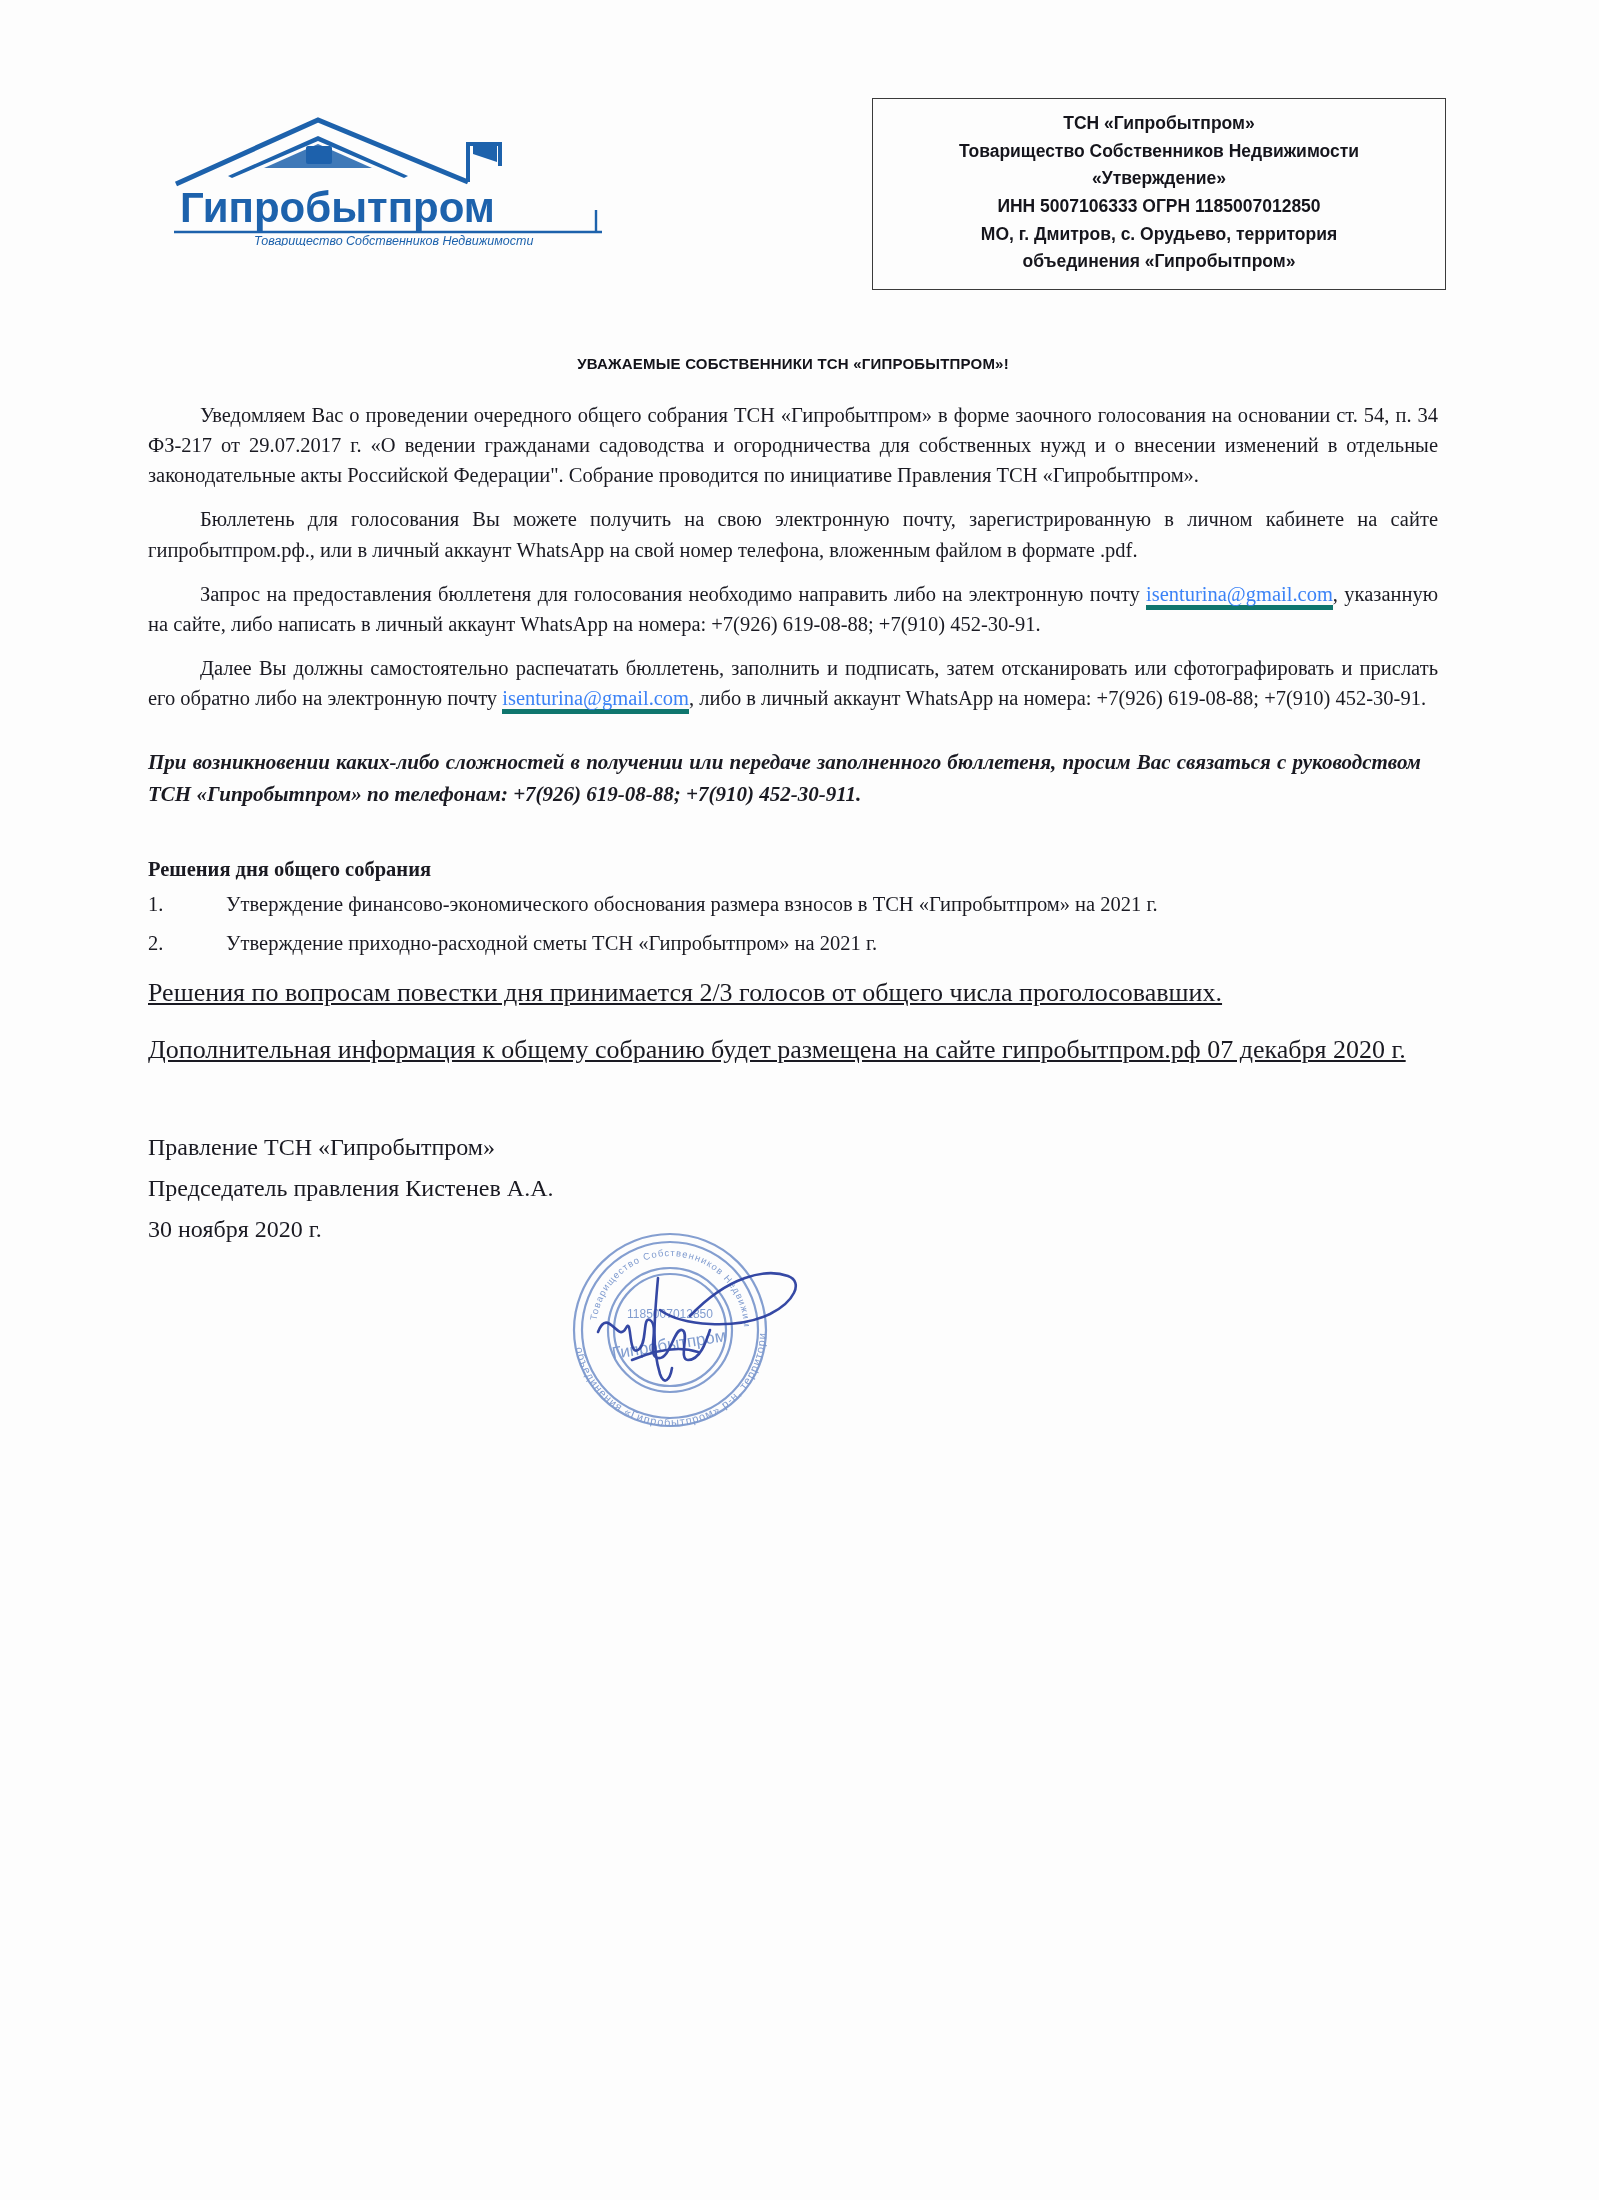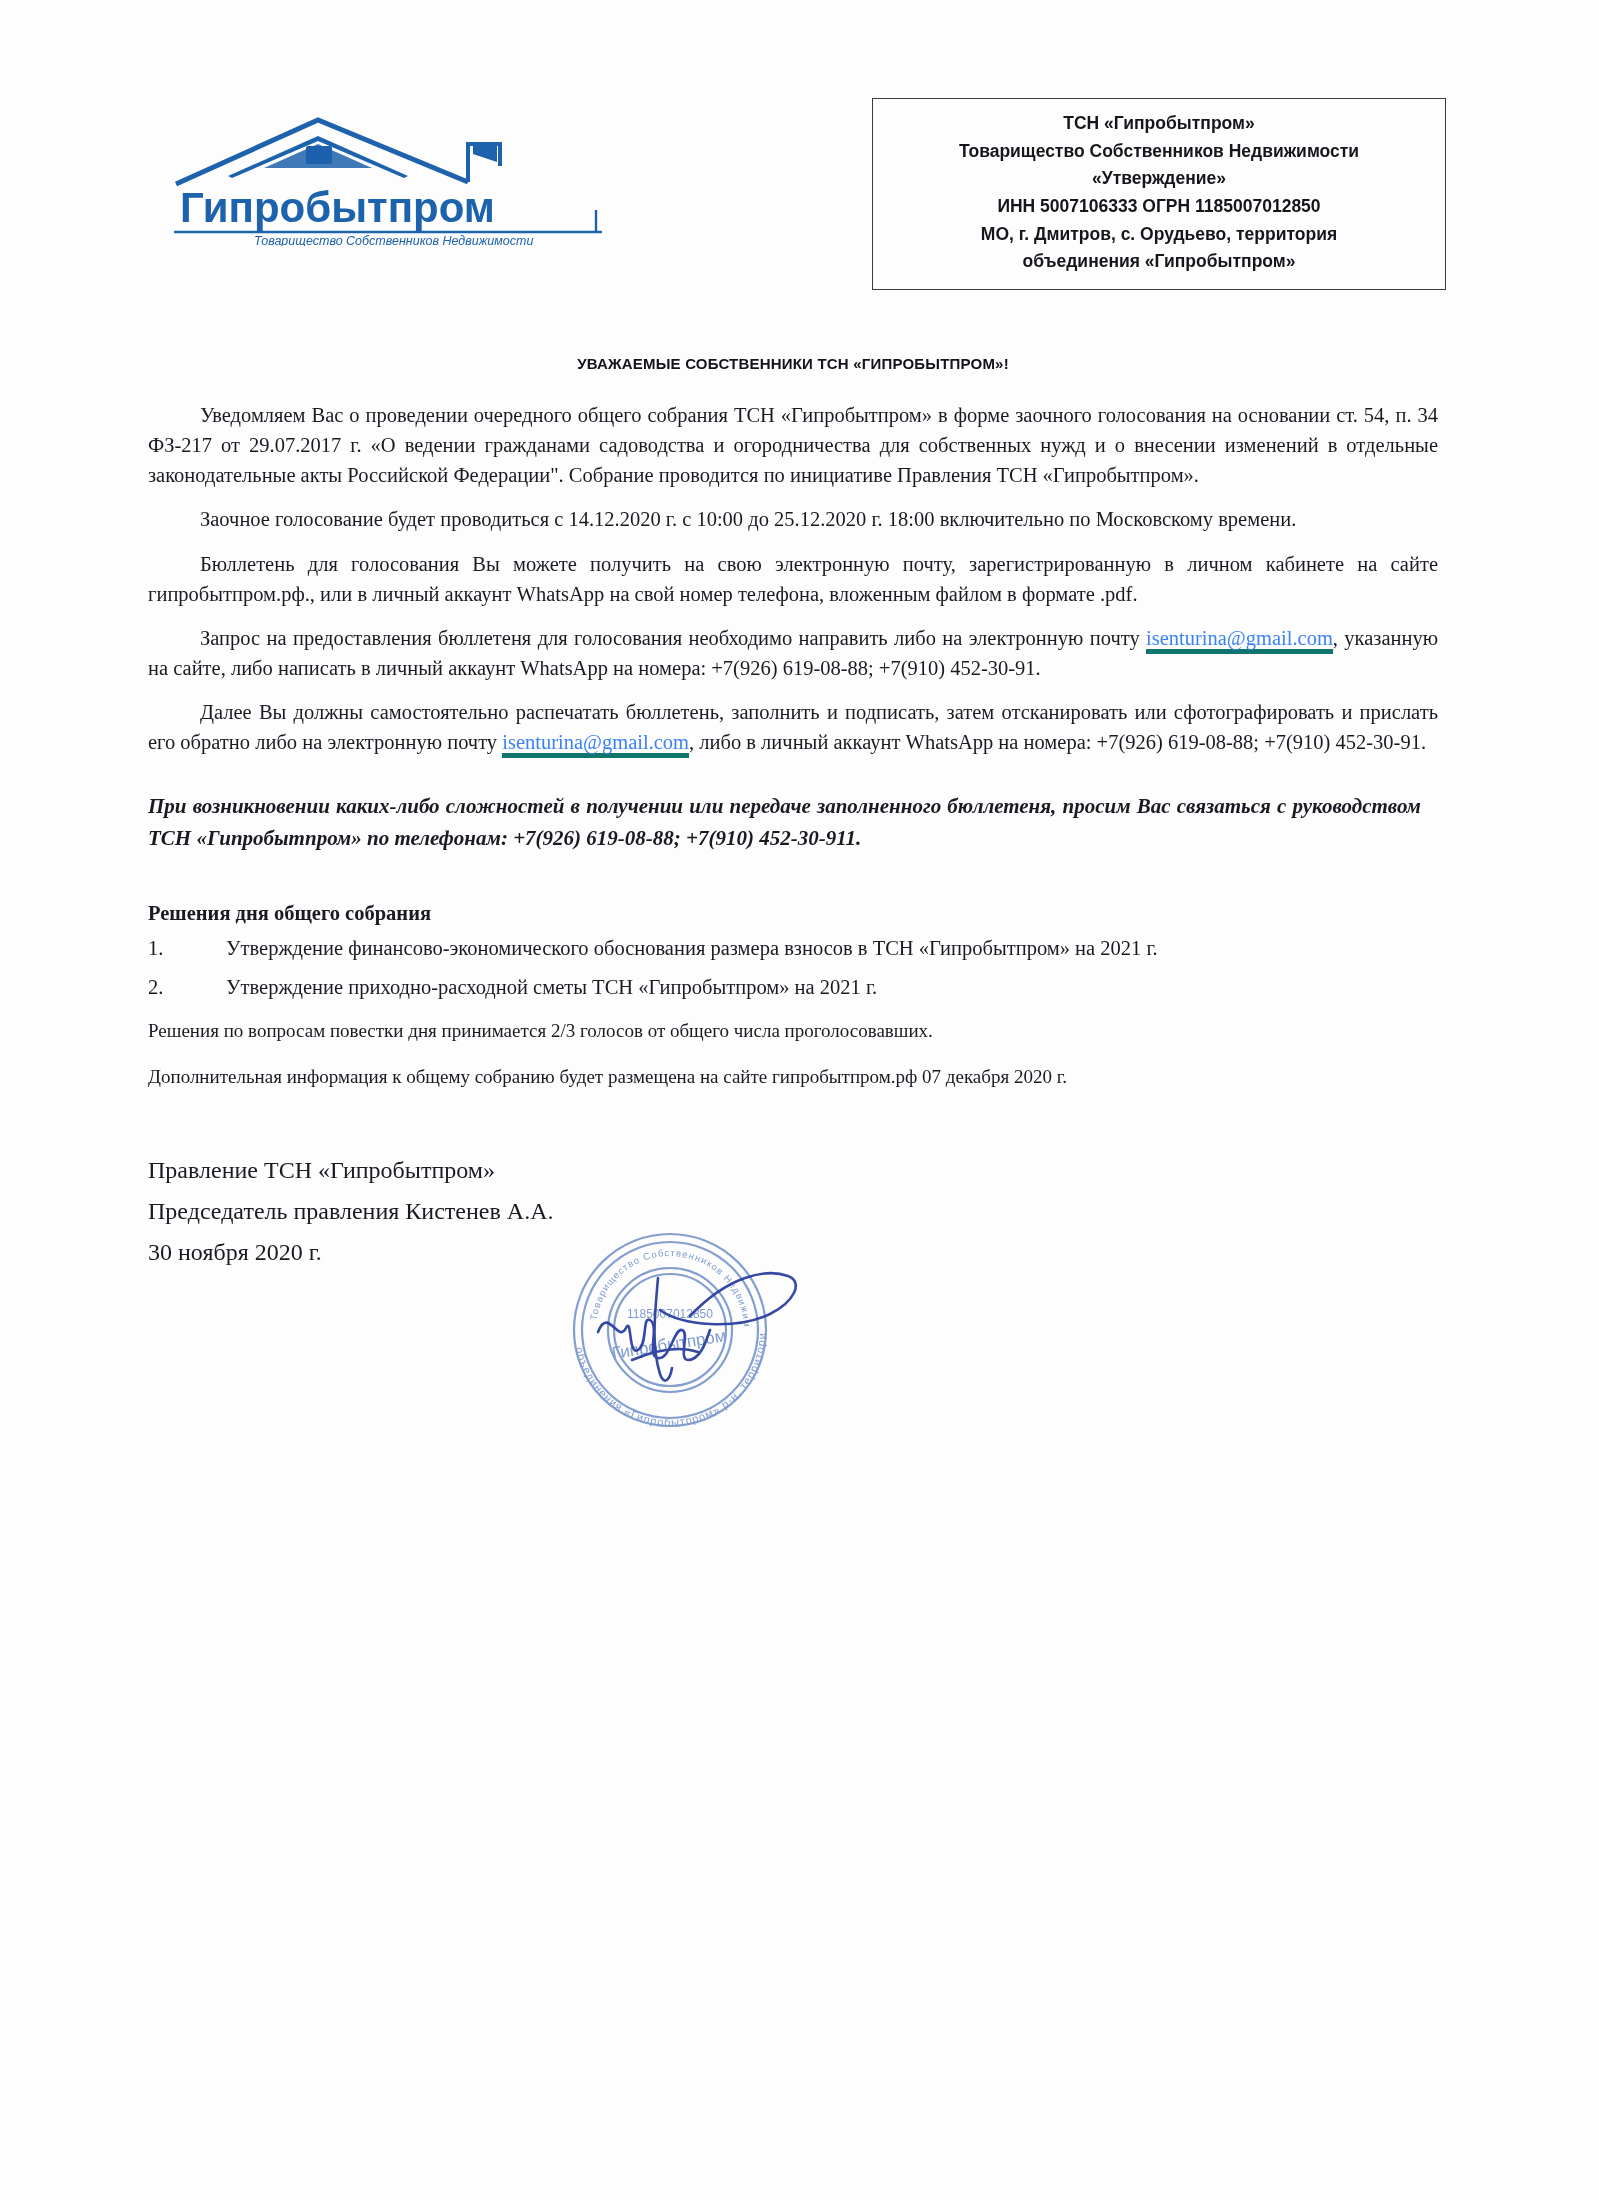--- a/index.html
+++ b/index.html
@@ -101,23 +101,24 @@
     padding: 0;
     font-size: 20.5px;
     line-height: 1.5;
   }
   ol.agenda li {
     display: flex;
     margin-bottom: 8px;
   }
   ol.agenda .num { width: 78px; flex: 0 0 78px; }
   .note {
-    font-size: 19px;
+    font-size: 26px;
     line-height: 1.5;
     margin: 14px 0 0 0;
+    text-decoration: underline;
   }
   .note.second { margin-top: 18px; }
   .sign-block {
     margin-top: 58px;
     font-size: 24px;
     line-height: 1.72;
     position: relative;
   }
   
   .stamp-wrap {
@@ -170,23 +171,20 @@
   </div>
 
   <div class="content">
 
     <h1 class="title">УВАЖАЕМЫЕ СОБСТВЕННИКИ ТСН «ГИПРОБЫТПРОМ»!</h1>
 
     <p class="para">
       <span>Уведомляем Вас о проведении </span><b>очередного общего собрания ТСН «Гипробытпром» в форме заочного голосования</b><span> на основании ст. 54, п. 34 ФЗ-217 от 29.07.2017 г. «О ведении гражданами садоводства и огородничества для собственных нужд и о внесении изменений в отдельные законодательные акты Российской Федерации". Собрание проводится по инициативе Правления ТСН «Гипробытпром».</span>
     </p>
 
-    <p class="para">
-      <span>Заочное голосование будет проводиться с </span><b>14.12.2020</b><span> г. с </span><b>10:00</b><span> до </span><b>25.12.2020</b><span> г. </span><b>18:00</b><span> включительно по </span><b>Московскому времени</b><span>.</span>
-    </p>
 
     <p class="para">
       <b>Бюллетень для голосования Вы можете получить</b><span> на свою электронную почту, зарегистрированную в личном кабинете на сайте гипробытпром.рф., или в личный аккаунт WhatsApp на свой номер телефона, вложенным файлом в формате .pdf.</span>
     </p>
 
     <p class="para">
       <span>Запрос на предоставления бюллетеня для голосования необходимо направить либо на электронную почту </span><a class="mail" href="#">isenturina@gmail.com</a><span>, указанную на сайте, либо написать в личный аккаунт WhatsApp на номера: +7(926) 619-08-88; +7(910) 452-30-91.</span>
     </p>
 
     <p class="para">

